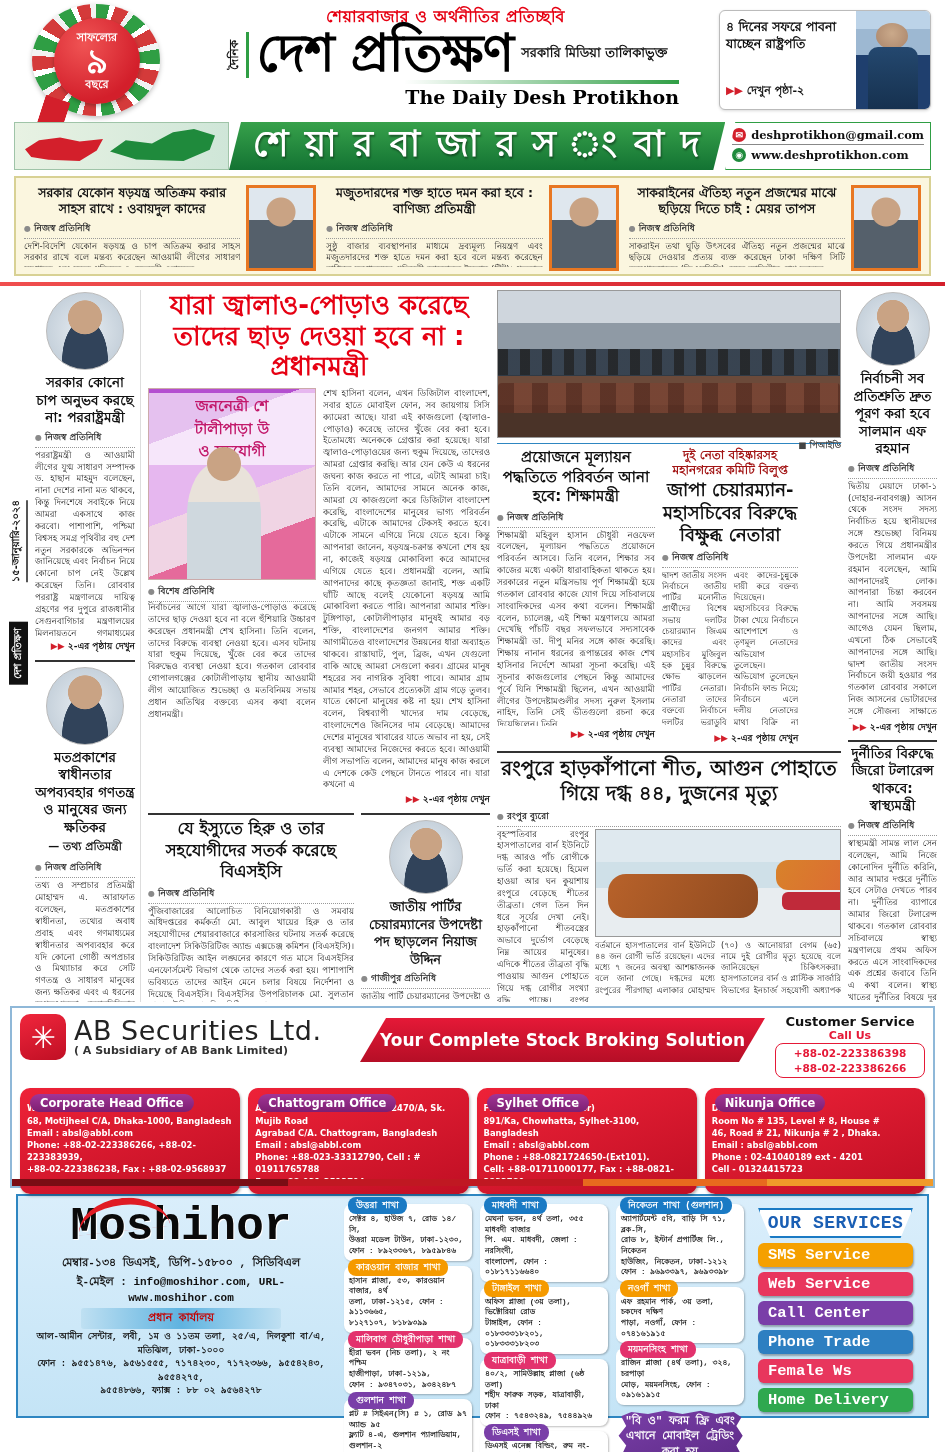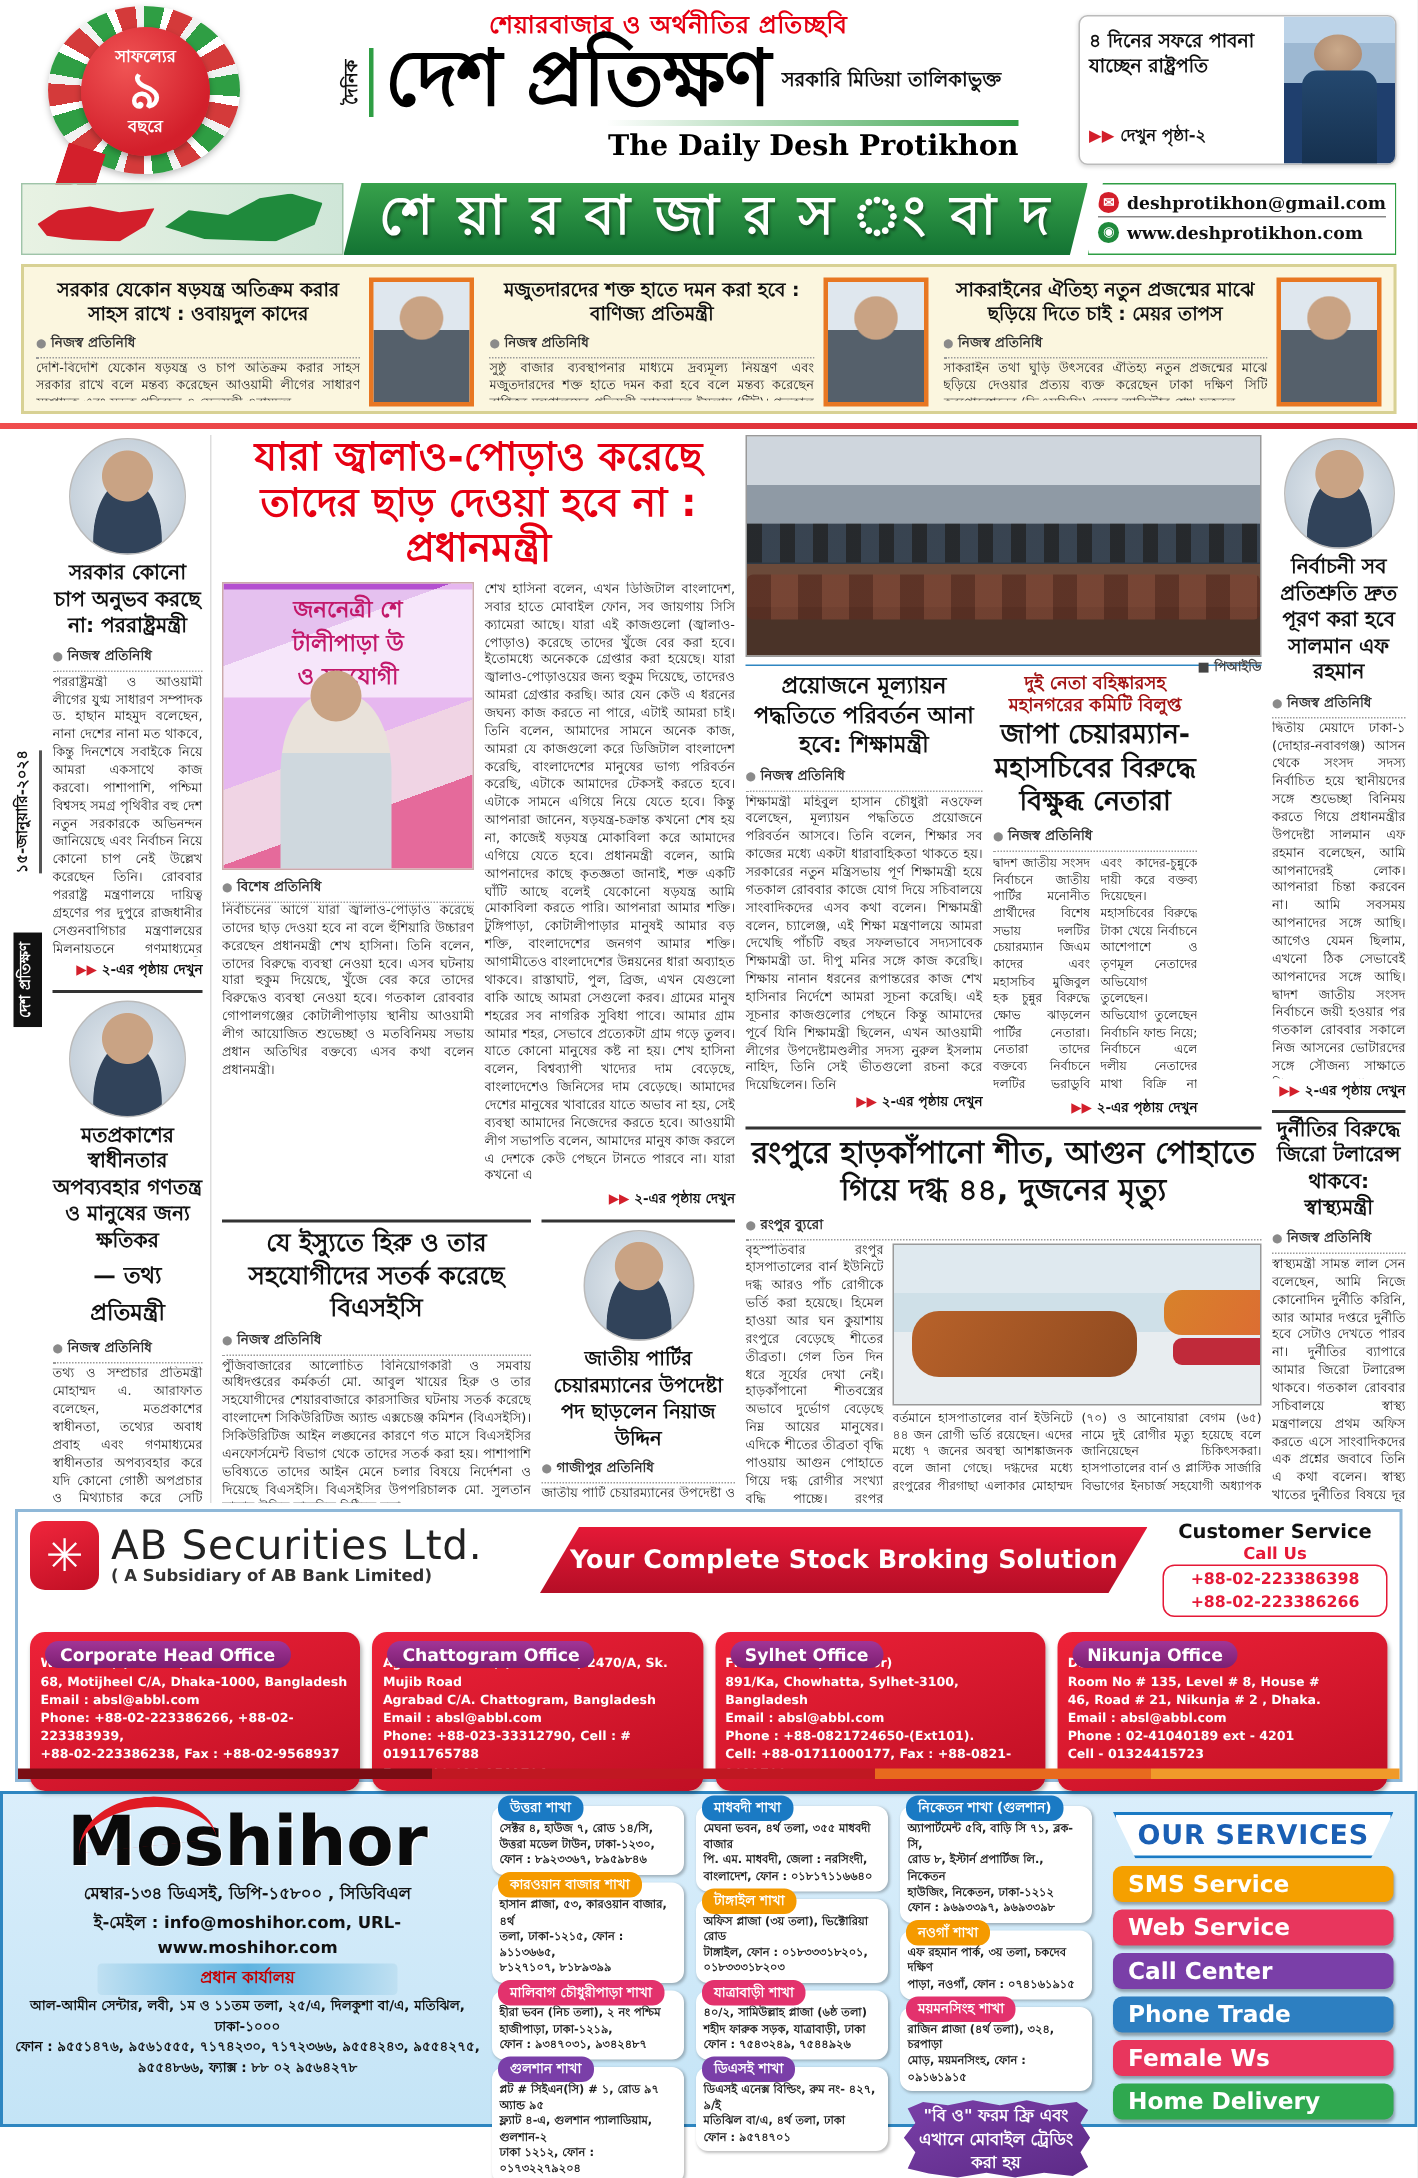--- a/index.html
+++ b/index.html
@@ -86,21 +86,21 @@
   .vtext{writing-mode:vertical-rl;transform:rotate(180deg);font-size:10px;font-weight:bold;border-left:2px solid #555;padding-left:1px;}
   .vtext.dark{background:#111;color:#fff;border:none;padding:6px 1px;}
   .rail{flex:0 0 106px;border-right:1px solid #ddd;padding-right:5px;}
   .portrait{border-radius:50%;background:
       radial-gradient(circle at 50% 32%,#c9a384 26%,transparent 27%),
       radial-gradient(ellipse at 50% 88%,#31435a 42%,transparent 43%),
       radial-gradient(circle at 50% 50%,#e7edf2,#b9c6d2);
       border:1px solid #bbb;}
   .rail .portrait{width:78px;height:78px;margin:2px auto 4px;}
   .rail-h{font-size:13.5px;font-weight:bold;text-align:center;line-height:1.3;margin:0 0 2px;}
-  .rail-sub{font-size:15px;font-weight:bold;text-align:center;margin:1px 0 2px;}
+  .rail-sub{font-size:11px;font-weight:bold;text-align:center;margin:1px 0 2px;}
   .body{font-size:8.6px;line-height:1.38;text-align:justify;color:#1c1c1c;}
   .rail .body{height:188px;overflow:hidden;margin-top:2px;}
   .rail .body.short{height:150px;}
 
   .col-center{flex:0 0 342px;min-width:0;}
   .lead-h{color:#e60012;font-size:26px;font-weight:bold;text-align:center;line-height:1.18;margin:0 0 6px;}
   .lead-row{display:flex;gap:7px;}
   .lead-left{flex:0 0 168px;}
   .lead-photo{width:168px;height:192px;position:relative;overflow:hidden;border:1px solid #caa;
       background:linear-gradient(160deg,#b44fd0 0 22%,#e6b7ef 22% 55%,#f0d4e4 55% 75%,#e56a9b 75% 100%);}
@@ -181,22 +181,22 @@
   .ab-offices{display:flex;gap:8px;margin-top:10px;}
   .ab-card{flex:1;background:linear-gradient(160deg,#ee2238,#c00f24);border-radius:10px;padding:14px 7px 6px;position:relative;
       color:#fff;box-shadow:1px 2px 3px rgba(0,0,0,.3);min-width:0;}
   .ab-pill{position:absolute;left:10px;top:-9px;background:linear-gradient(180deg,#a23596,#7c1f72);border-radius:10px;
       padding:2px 10px;font-size:11.5px;font-weight:bold;color:#fff;white-space:nowrap;margin-top:15px;}
   .ab-card .adr{font-size:8.4px;font-weight:bold;line-height:1.45;white-space:pre-line;}
   .ab-grad{position:absolute;left:0;right:0;bottom:0;height:7px;
       background:linear-gradient(90deg,#7a0d14 0 30%,#c01822 30% 62%,#e86a1e 62% 82%,#f09a2a 82% 100%);}
 
   
-  .mosh{margin:6px 0 0;border:2px solid #2e86c1;background:linear-gradient(180deg,#daeefb,#c4e4f6);
-      padding:8px;display:flex;gap:8px;height:224px;}
+  .mosh{margin:6px 16px 0;border:2px solid #2e86c1;background:linear-gradient(180deg,#daeefb,#c4e4f6);
+      padding:8px;display:flex;gap:8px;height:224px;font-family:Liberation Mono, monospace;}
   .mosh-left{flex:0 0 310px;text-align:center;}
   .mosh-logo{font-size:46px;font-weight:bold;color:#0a0a0a;line-height:1;text-shadow:1px 1px 0 #fff;position:relative;display:inline-block;}
   .mosh-logo::before{content:"";position:absolute;left:6px;top:-6px;width:92px;height:26px;border-top:7px solid #e01b24;
       border-radius:50% 50% 0 0/100% 100% 0 0;transform:rotate(-6deg);}
   .mosh-sub{font-size:21px;font-weight:bold;color:#e01b24;letter-spacing:4px;border-top:3px solid #111;display:inline-block;
       padding-top:2px;margin-top:2px;text-shadow:1px 1px 0 #fff;}
   .mosh-member{font-size:11px;font-weight:bold;margin-top:4px;}
   .mosh-mail{font-size:11px;font-weight:bold;}
   .mosh-ho-ribbon{margin:4px auto 2px;background:linear-gradient(90deg,#bfe0f2,#5fb3e0,#bfe0f2);color:#c40000;
       font-size:11px;font-weight:bold;width:200px;border-radius:3px;padding:1px 0;}

